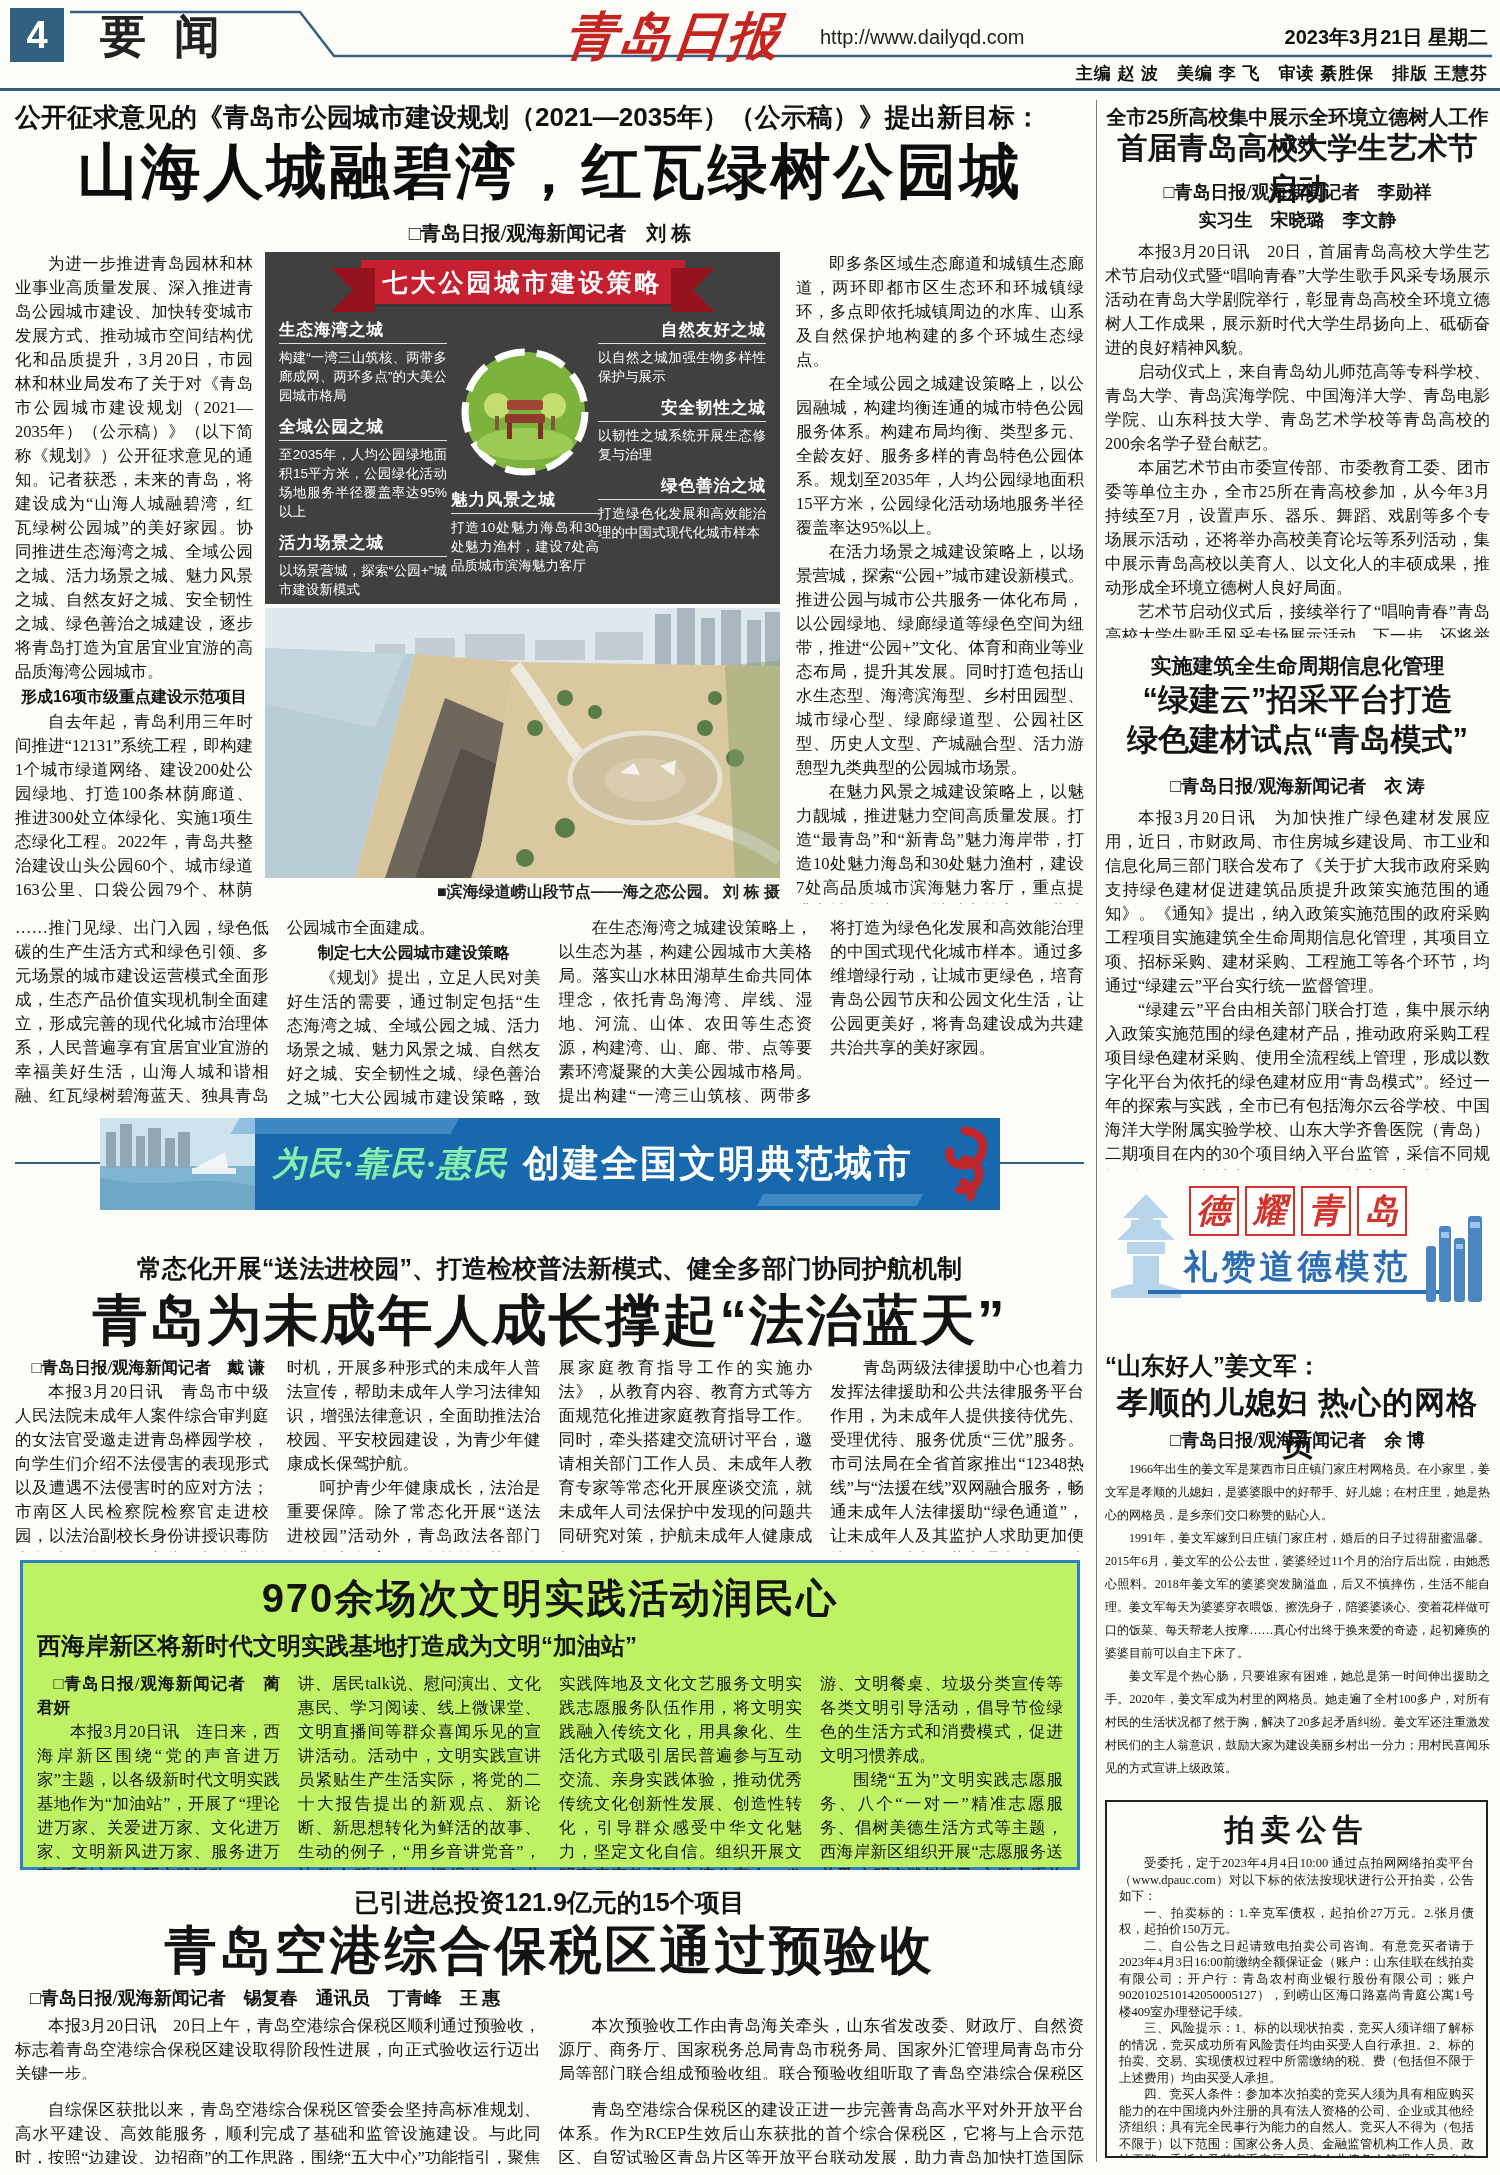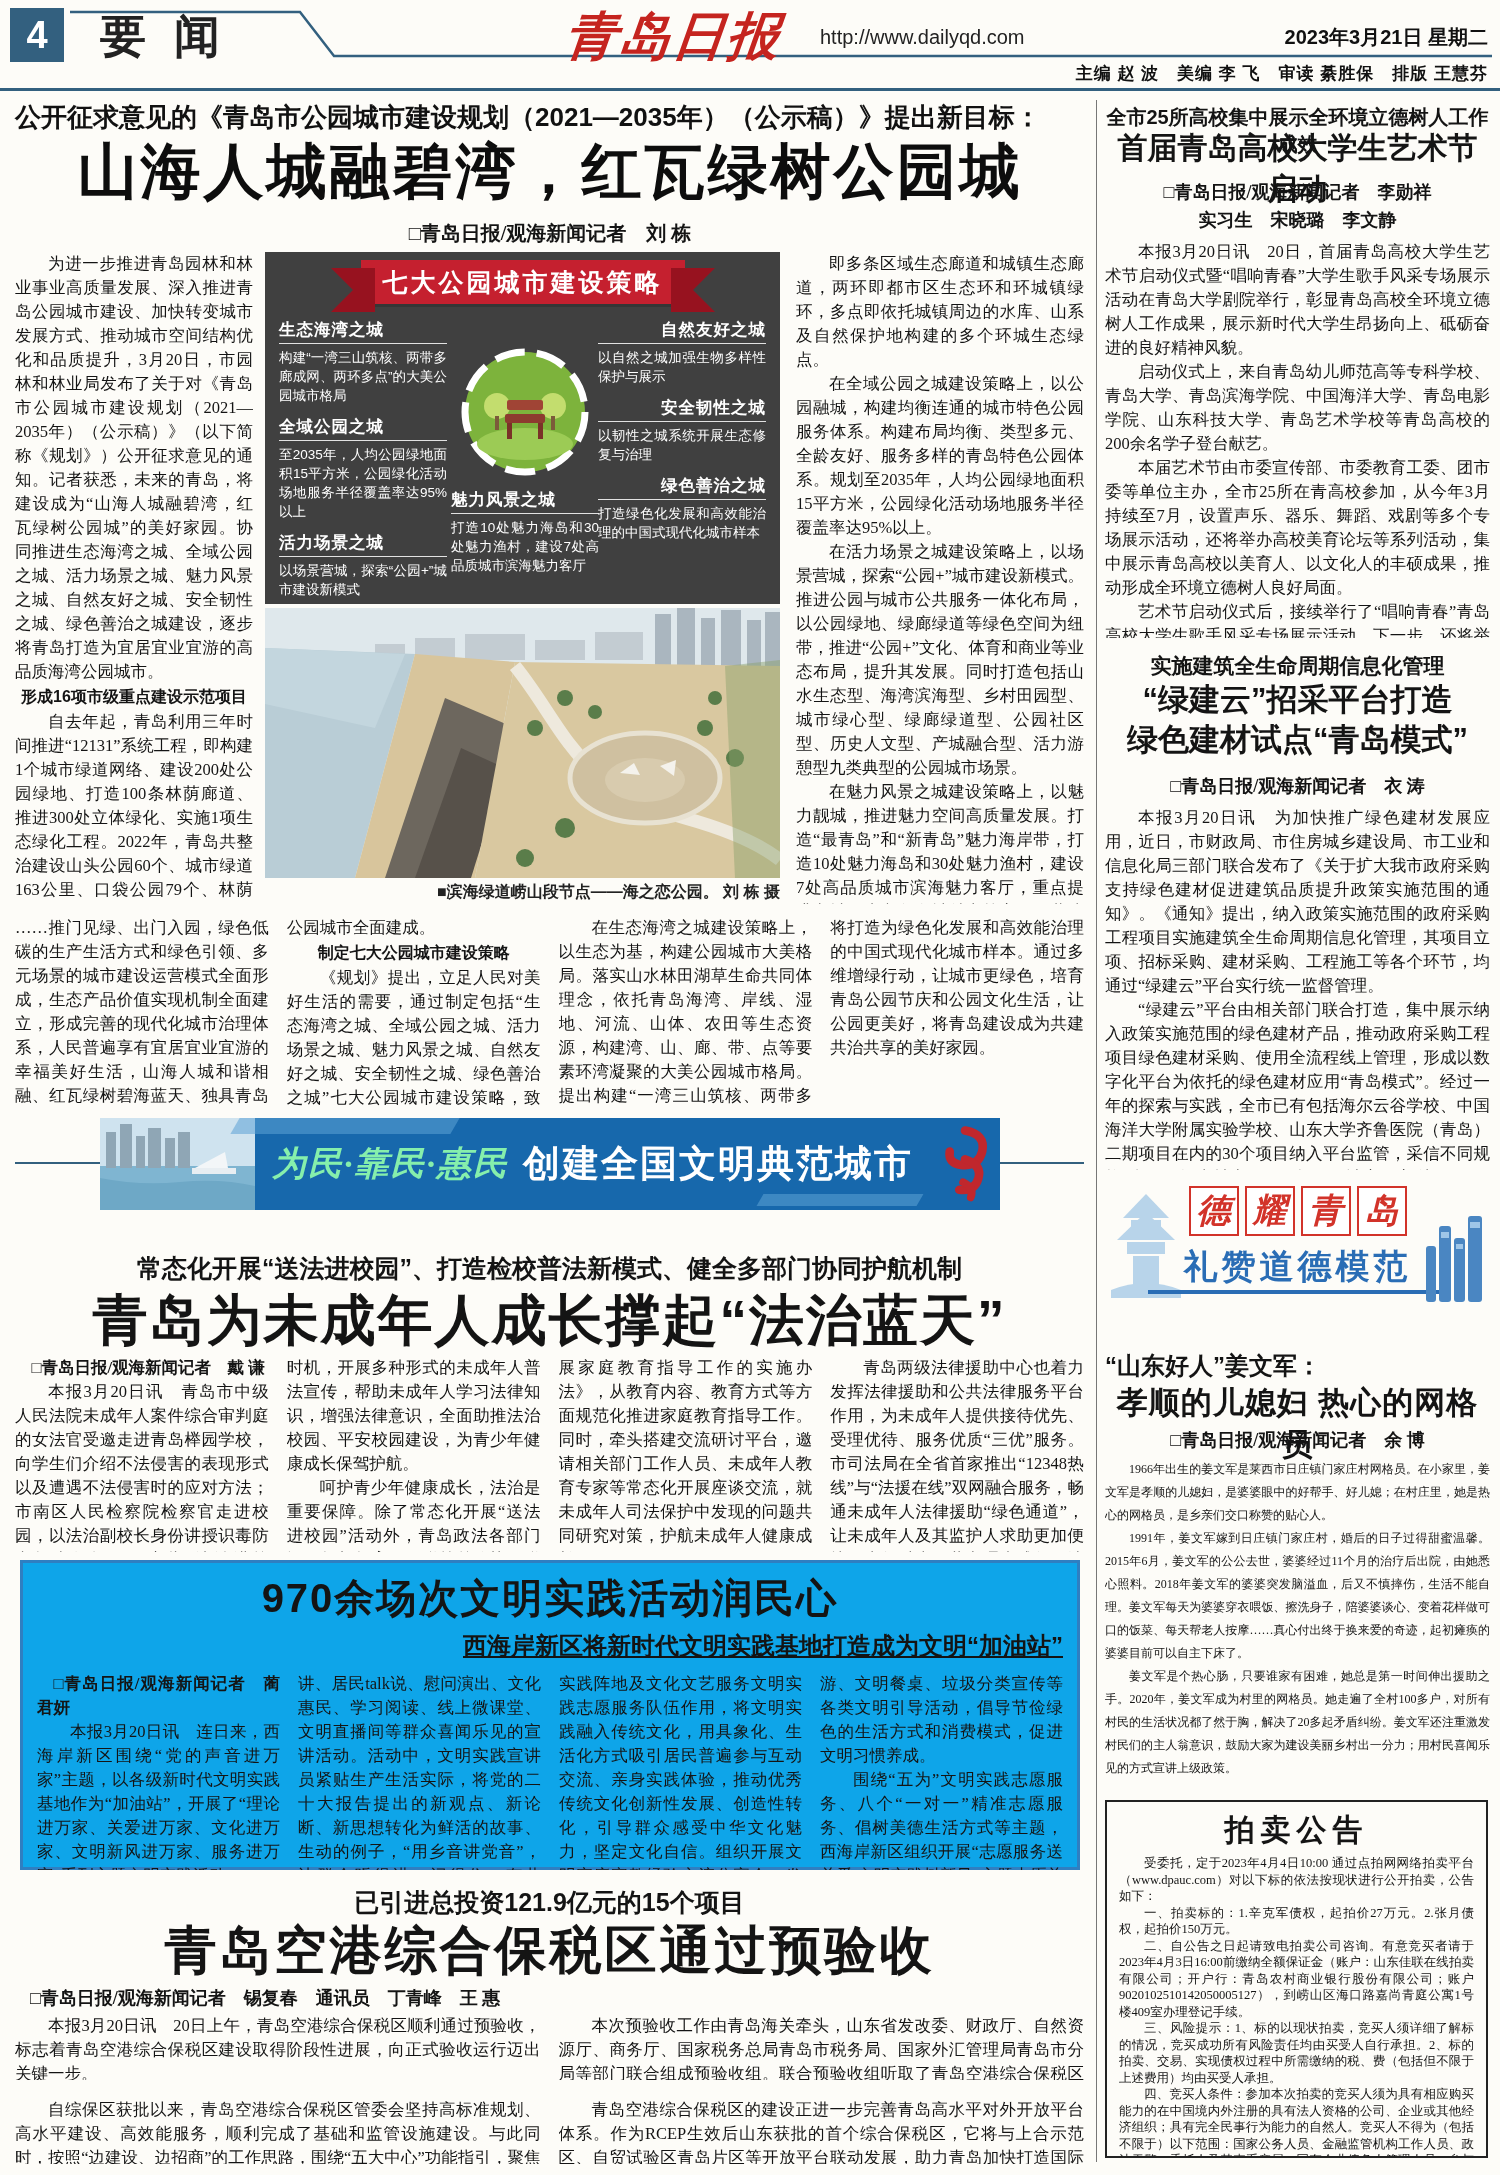--- a/index.html
+++ b/index.html
@@ -77,23 +77,23 @@
   
   .law-kicker{left:15px;top:1252px;width:1069px;text-align:center;font:bold 25px "Liberation Sans",sans-serif;}
   .law-headline{left:15px;top:1284px;width:1069px;text-align:center;
                 font:900 55px "Liberation Sans",sans-serif;letter-spacing:2px;}
   .law-cols{left:15px;top:1356px;width:1069px;height:196px;display:grid;
             grid-template-columns:repeat(4,1fr);grid-gap:18px;}
   .law-cols > div{overflow:hidden;}
 
   
   .pr-box{left:20px;top:1560px;width:1060px;height:310px;border:3px solid #2f7fc1;box-sizing:border-box;
-          padding:8px 14px;background:#0ea5e9;}
+          padding:8px 14px;background:#bef264;}
   .pr-headline{text-align:center;font:900 40px "Liberation Sans",sans-serif;letter-spacing:2px;}
-  .pr-subhead{text-align:right;font:bold 24px "Liberation Sans",sans-serif;margin-top:4px;text-decoration:underline;}
+  .pr-subhead{text-align:left;font:bold 24px "Liberation Sans",sans-serif;margin-top:4px;}
   .pr-cols{margin-top:10px;height:198px;display:grid;grid-template-columns:repeat(4,1fr);grid-gap:18px;}
   .pr-cols > div{overflow:hidden;}
 
   
   .ap-kicker{left:15px;top:1886px;width:1069px;text-align:center;font:bold 25px "Liberation Sans",sans-serif;}
   .ap-headline{left:15px;top:1916px;width:1069px;text-align:center;
                font:900 52px "Liberation Sans",sans-serif;letter-spacing:3px;}
   .ap-byline{left:30px;top:1986px;width:700px;font:bold 18px "Liberation Serif",serif;}
   .ap-cols{left:15px;top:2014px;width:1069px;height:150px;display:grid;
            grid-template-columns:repeat(2,1fr);grid-gap:18px;}

